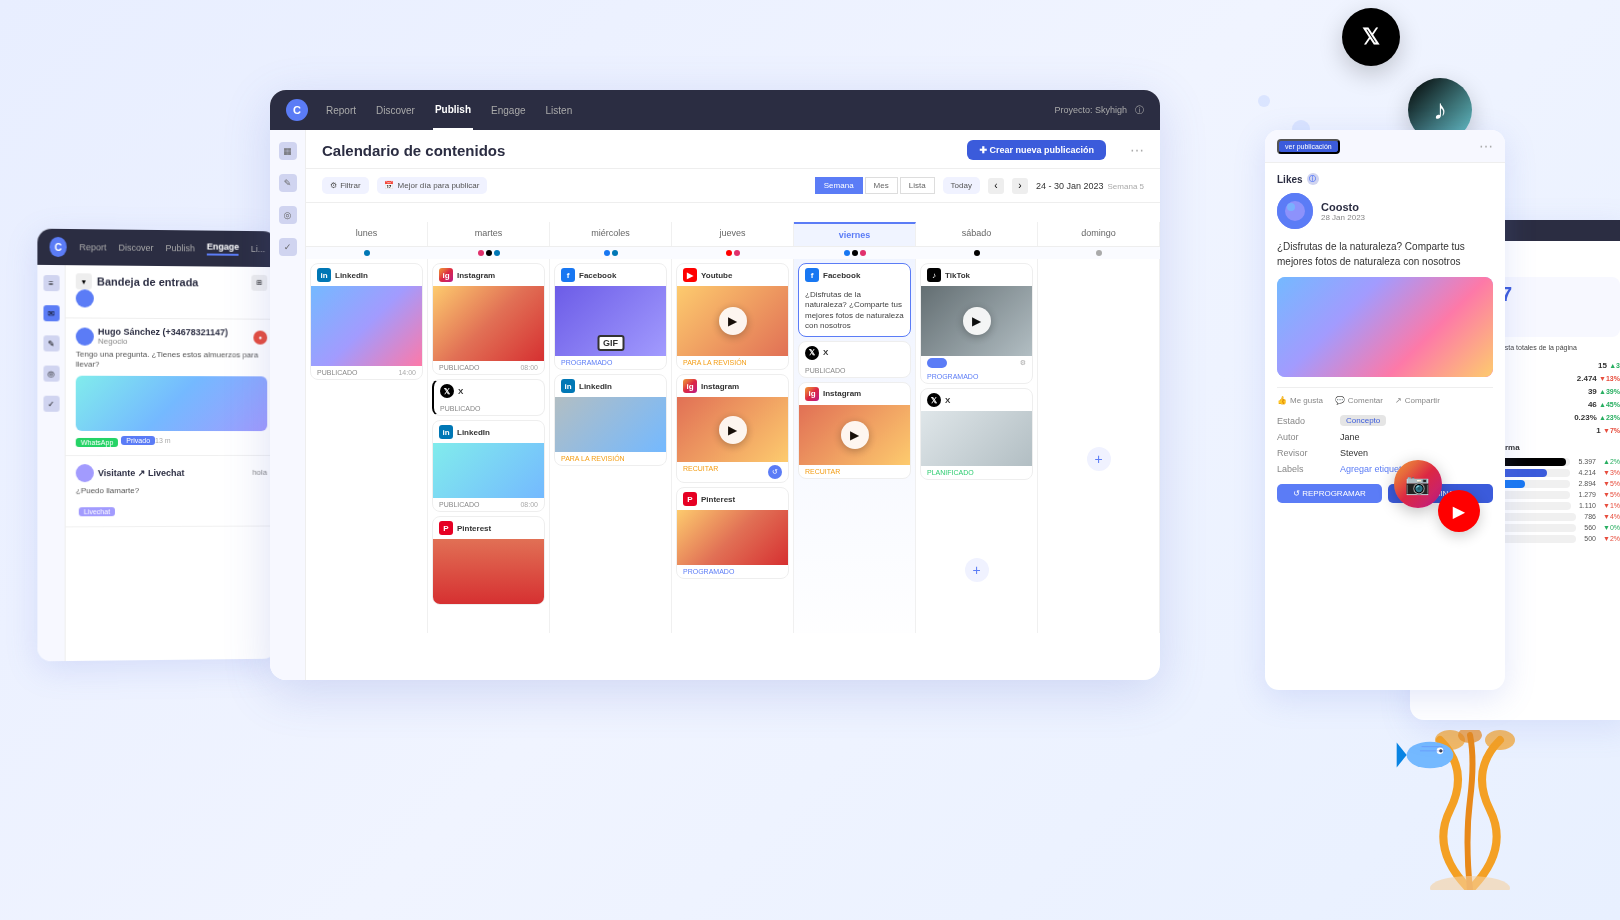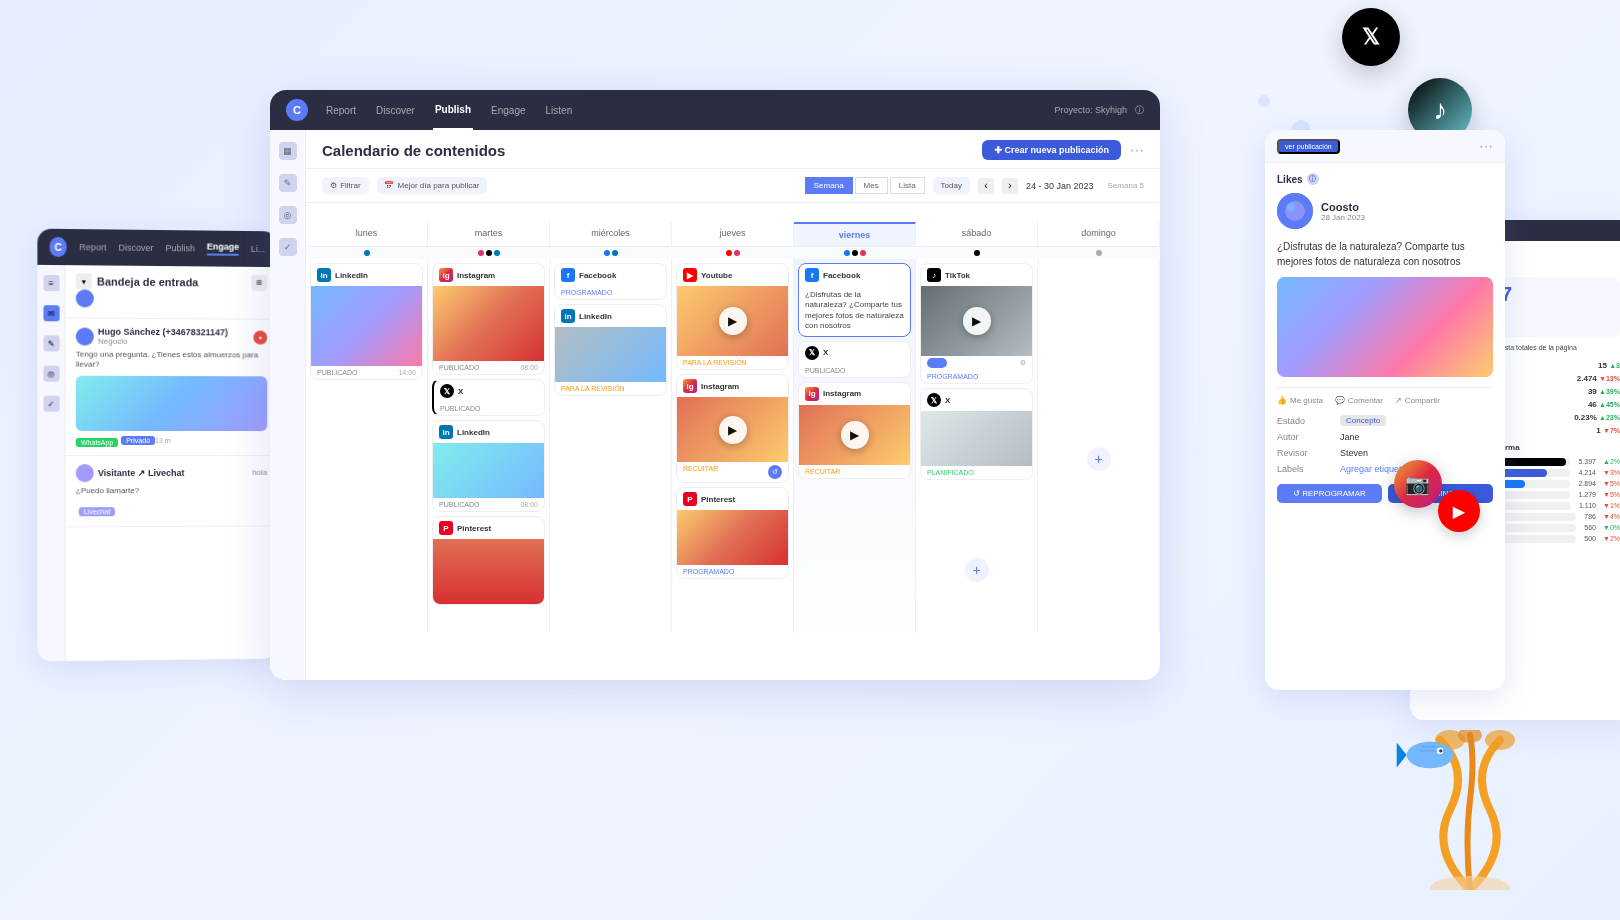--- a/index.html
+++ b/index.html
@@ -252,21 +252,21 @@
       border-bottom: 1px solid #eee;
     }
     .mp-title {
       font-size: 15px;
       font-weight: 700;
       color: #2b2d42;
     }
     .mp-toolbar-right {
       display: flex;
       align-items: center;
-      gap: 9px;
+      gap: 24px;
       padding-left: 46px;
     }
     .btn-crear {
       background: #3b5bdb;
       color: white;
       border: none;
       border-radius: 6px;
       padding: 5px 12px;
       font-size: 9px;
       font-weight: 600;
@@ -303,22 +303,22 @@
       padding: 3px 8px;
       font-size: 8px;
       border: 1px solid #ddd;
       background: white;
       cursor: pointer;
       color: #666;
     }
     .vt.active { background: #5b7cf6; color: white; border-color: #5b7cf6; }
     .date-nav {
       display: flex;
-      align-items: center;
-      gap: 14px;
+      align-items: flex-end;
+      gap: 4px;
     }
     .dn-text {
       font-size: 9px;
       color: #333;
     }
     .dn-arrow {
       width: 16px; height: 16px;
       background: #eee;
       border-radius: 3px;
       display: flex; align-items: center; justify-content: center;
@@ -1025,20 +1025,25 @@
               <div class="post-img-placeholder" style="background:linear-gradient(180deg,#e17055,#d63031);height:65px;"></div>
             </div>
           </div>
 
           <div class="cal-col">
             <div class="post-card">
               <div class="post-card-header">
                 <div class="post-platform-icon pi-facebook">f</div>
                 <span class="post-platform-name">Facebook</span>
               </div>
+              <div class="post-img-wrap">
+                <div class="post-img-placeholder" style="background:linear-gradient(135deg,#6c5ce7,#a29bfe);height:70px;position:relative;">
+                  <span style="position:absolute;bottom:5px;left:50%;transform:translateX(-50%);background:white;border:2px solid #333;border-radius:3px;font-size:9px;font-weight:900;padding:1px 4px;color:#333;">GIF</span>
+                </div>
+              </div>
               <div class="post-footer">
                 <span class="status-programado">PROGRAMADO</span>
               </div>
             </div>
             <div class="post-card">
               <div class="post-card-header">
                 <div class="post-platform-icon pi-linkedin">in</div>
                 <span class="post-platform-name">LinkedIn</span>
               </div>
               <div class="post-img-placeholder" style="background:linear-gradient(135deg,#b2bec3,#74b9ff);height:55px;"></div>

